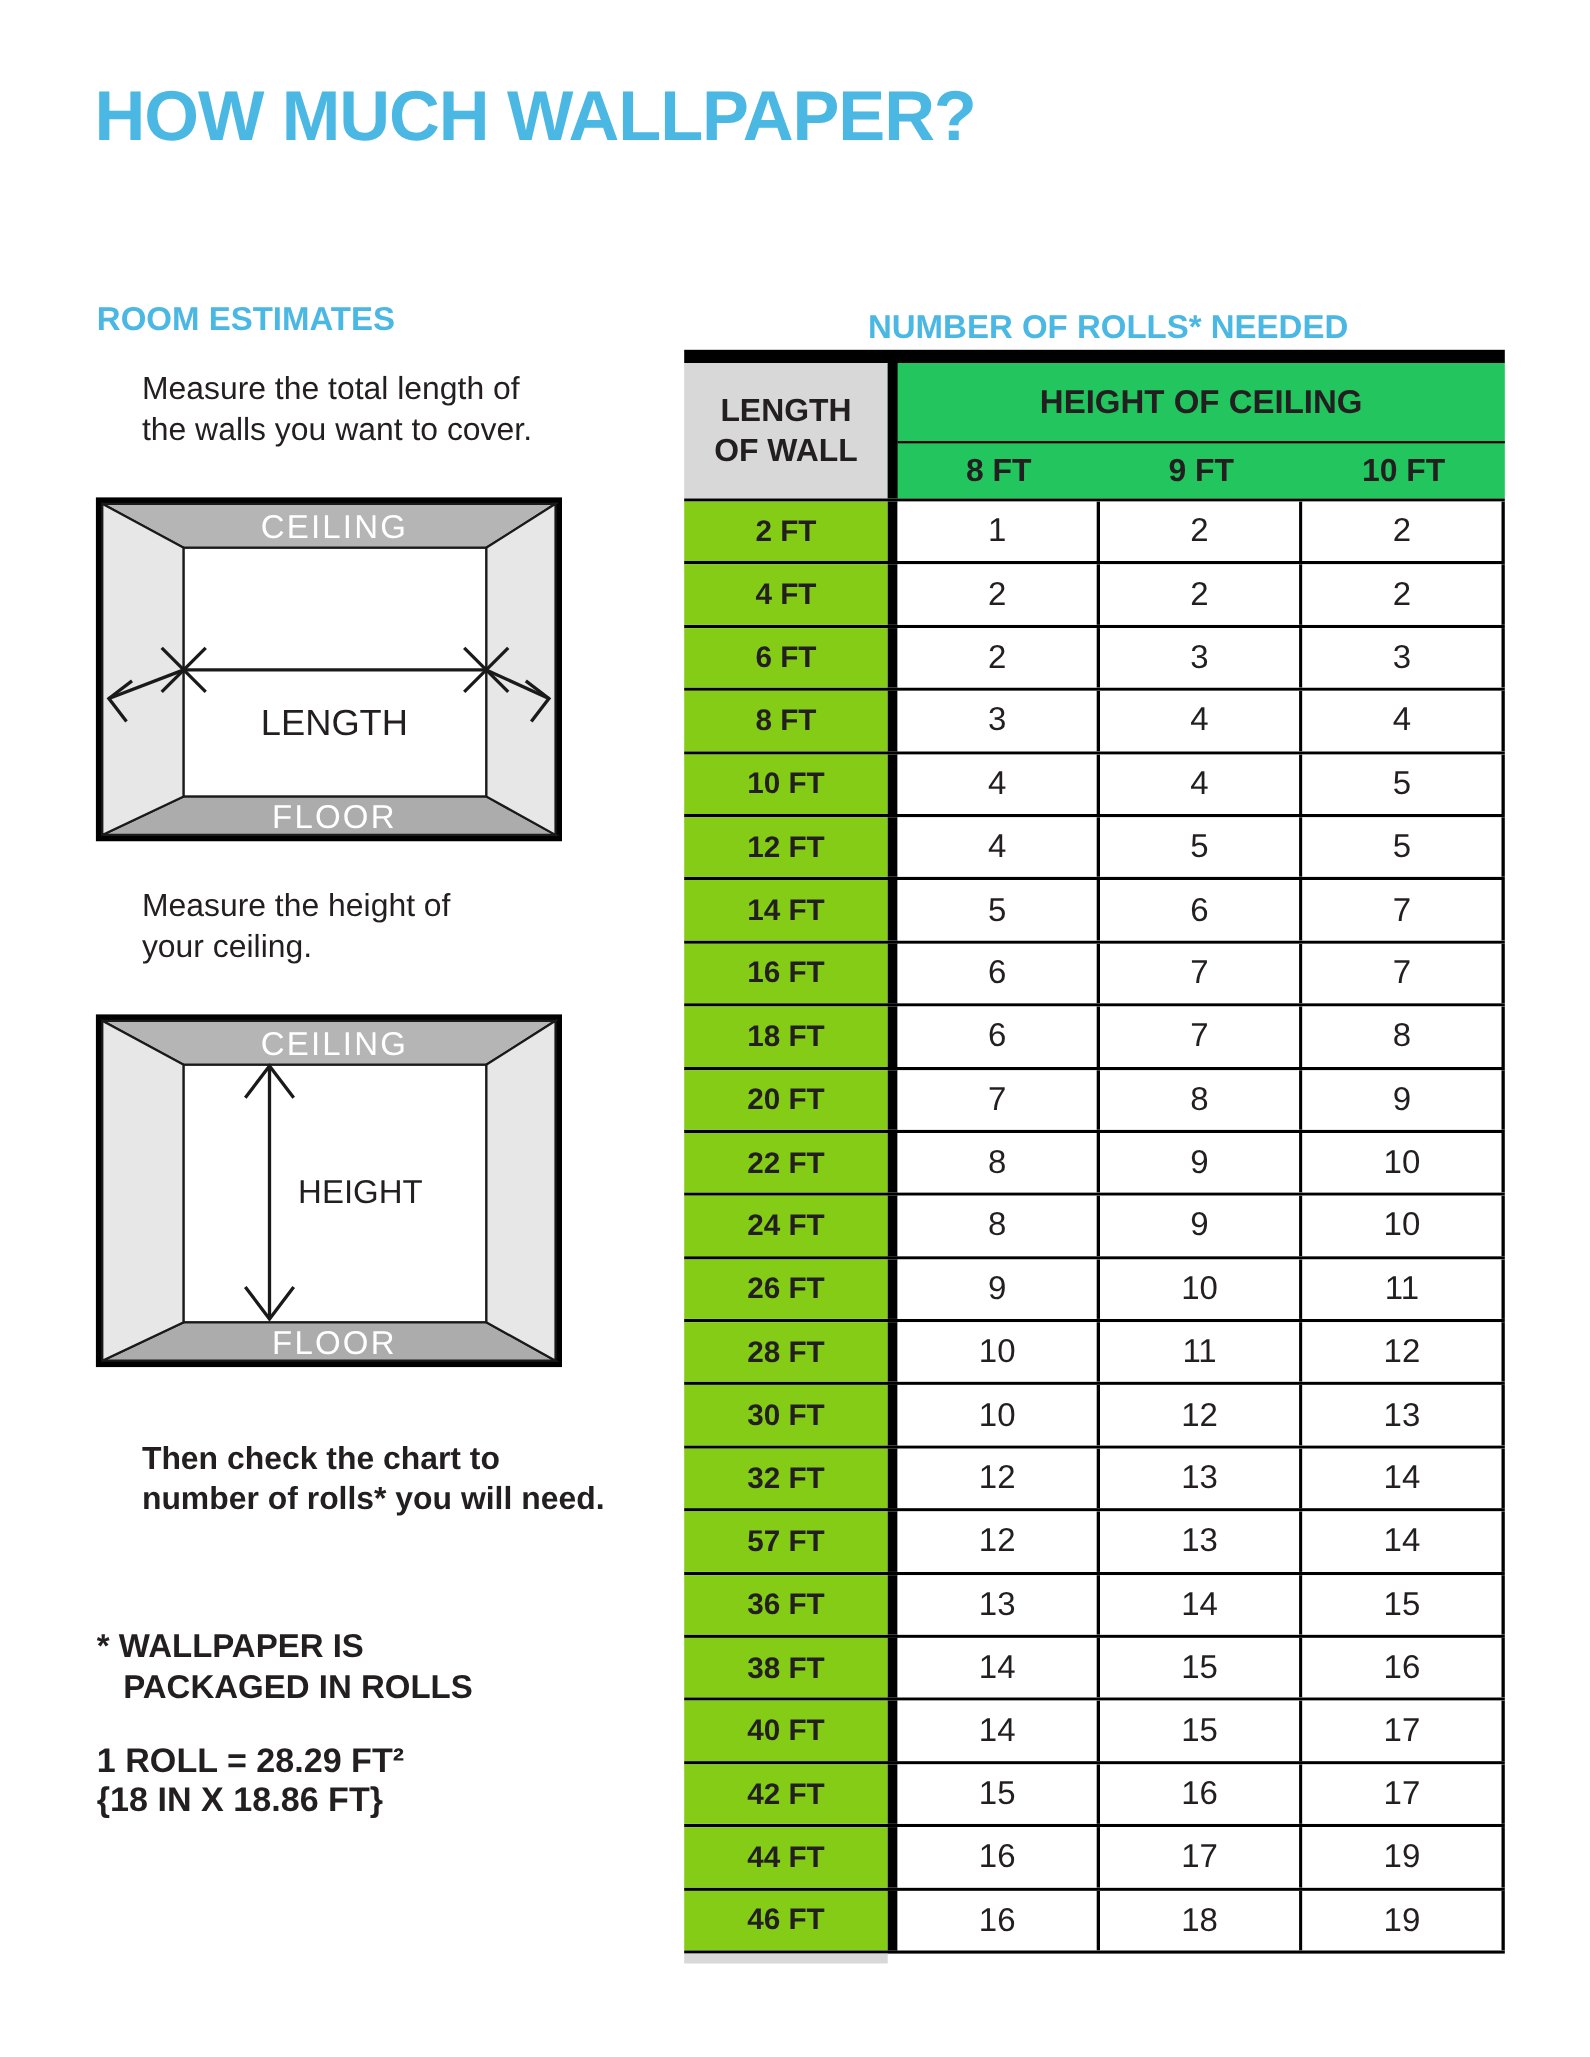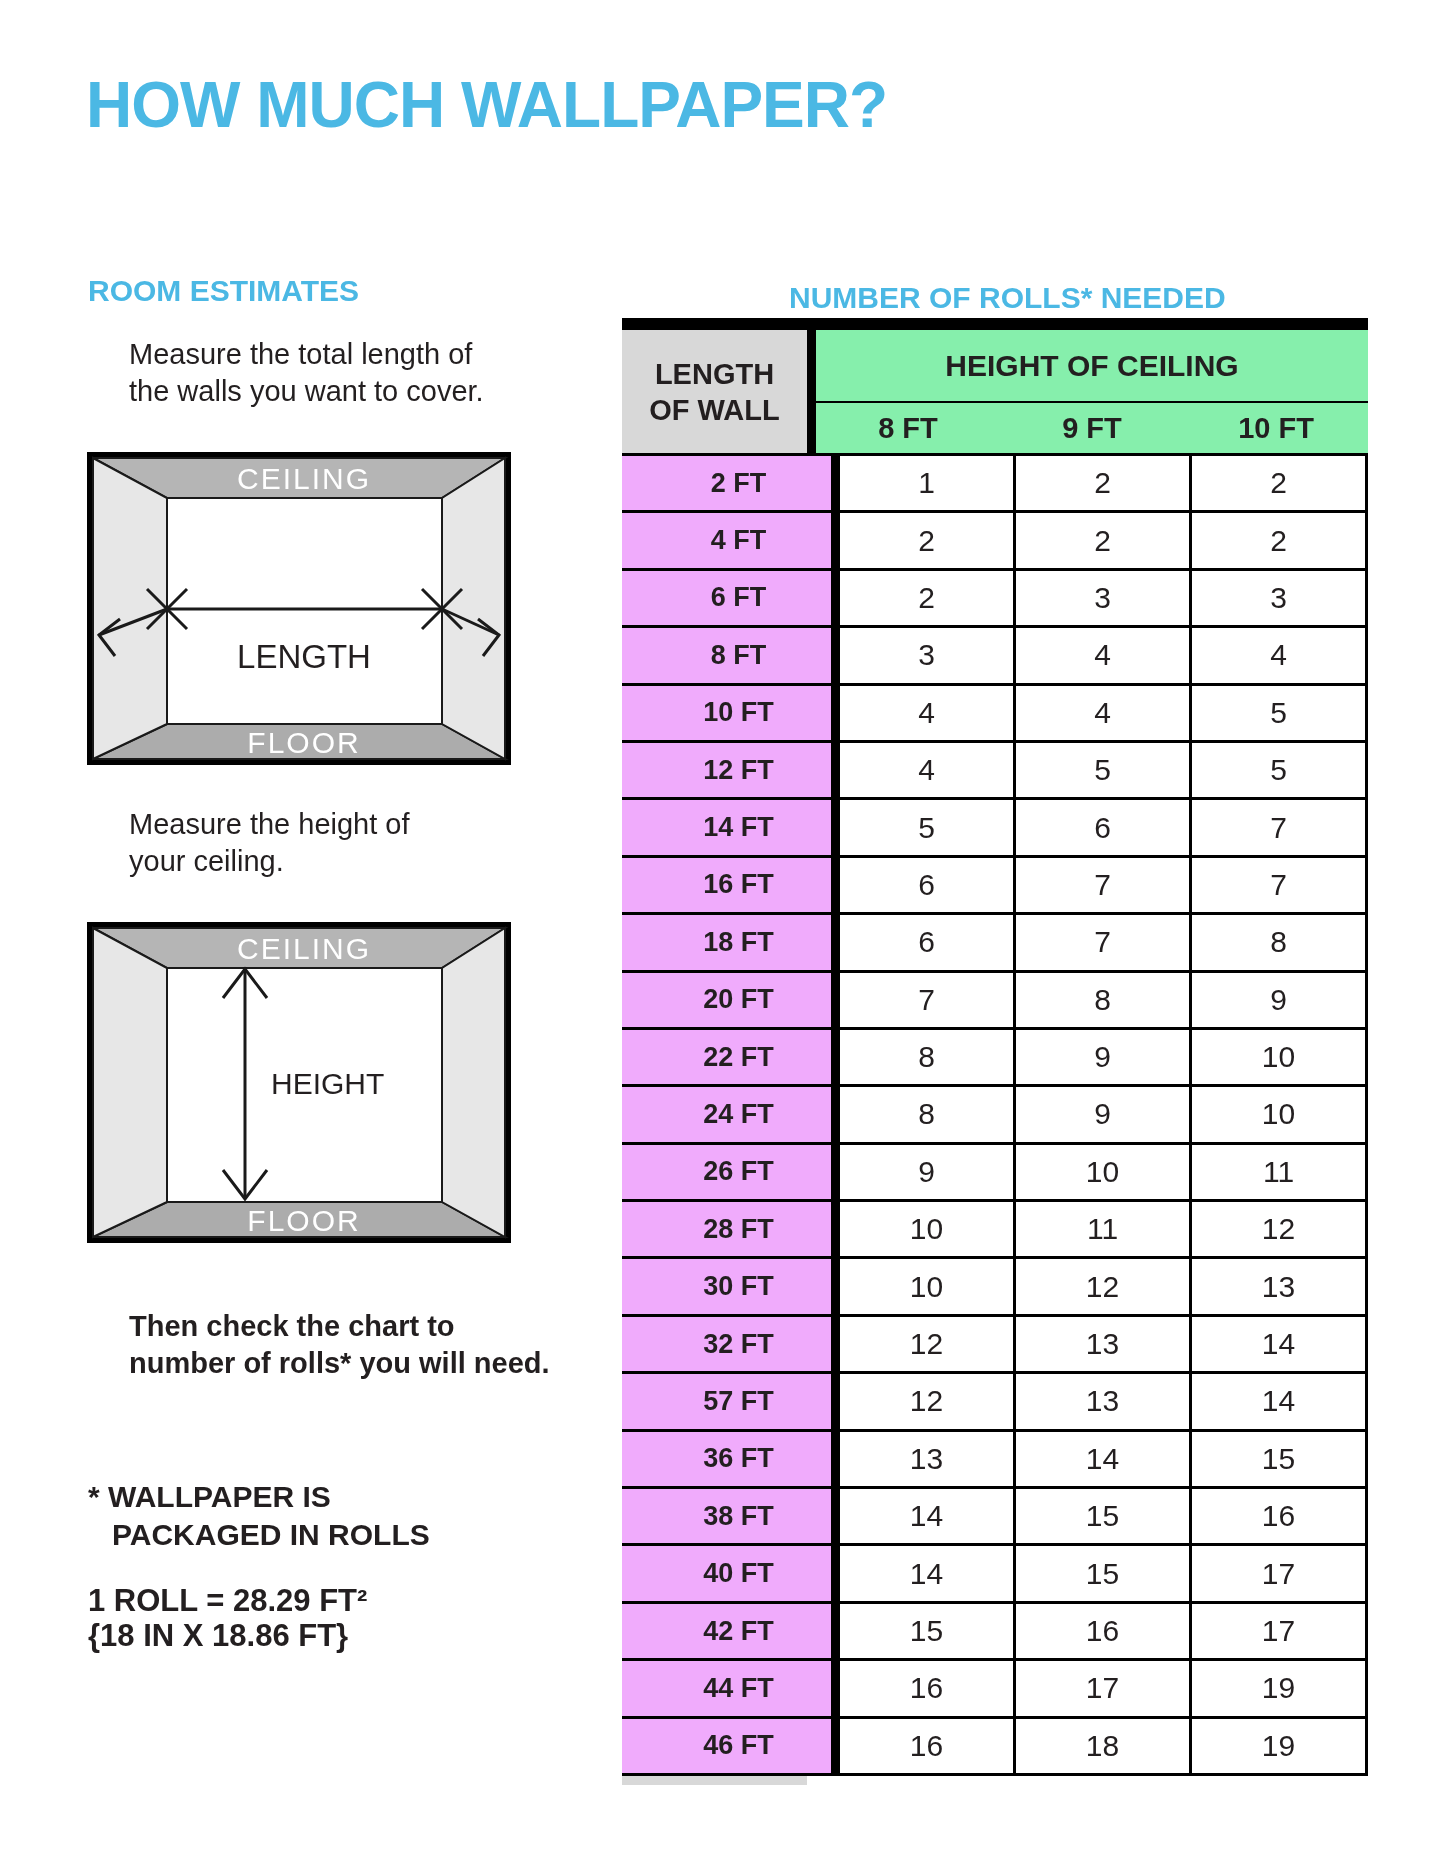--- a/index.html
+++ b/index.html
@@ -21,32 +21,32 @@
 
   
   .tbl{left:622px;top:318px;width:746px;}
   .topbar{height:12px;background:#000;}
   .thead{display:flex;height:126px;box-sizing:border-box;border-bottom:3px solid #000;}
   .th-label{
     width:185px;background:#d8d8d8;display:flex;flex-direction:column;
     align-items:center;justify-content:center;text-align:center;
     font-weight:bold;font-size:29px;line-height:36px;
   }
-  .th-data{flex:1;border-left:9px solid #000;background:#86efac;display:flex;flex-direction:column;}
+  .th-data{flex:1;border-left:9px solid #000;background:#22c55e;display:flex;flex-direction:column;}
   .th-ceiling{
     height:73px;box-sizing:border-box;border-bottom:2px solid #000;
     display:flex;align-items:center;justify-content:center;
     font-weight:bold;font-size:30px;
   }
   .th-sizes{flex:1;display:flex;}
   .th-size{flex:1;display:flex;align-items:center;justify-content:center;font-weight:bold;font-size:29px;}
   .trow{display:flex;height:57.4px;box-sizing:border-box;border-bottom:3px solid #000;}
   .tlabel{
-    width:185px;background:#f0abfc;display:flex;align-items:center;justify-content:center;
-    font-weight:bold;font-size:27px;padding-left:24px;
+    width:185px;background:#84cc16;display:flex;align-items:center;justify-content:center;
+    font-weight:bold;font-size:27px;
   }
   .tdata{flex:1;border-left:9px solid #000;display:flex;}
   .tcell{
     flex:1;box-sizing:border-box;border-right:3px solid #000;background:#fff;
     display:flex;align-items:center;justify-content:center;font-size:30px;
   }
   .stub{width:185px;height:9px;background:#d8d8d8;}
 
   svg text{font-family:"Liberation Sans", sans-serif;}
 </style>

